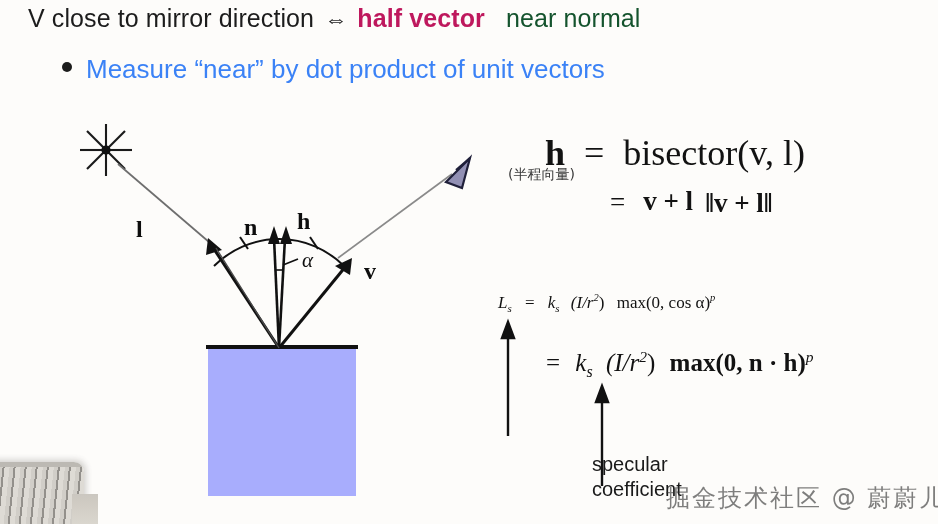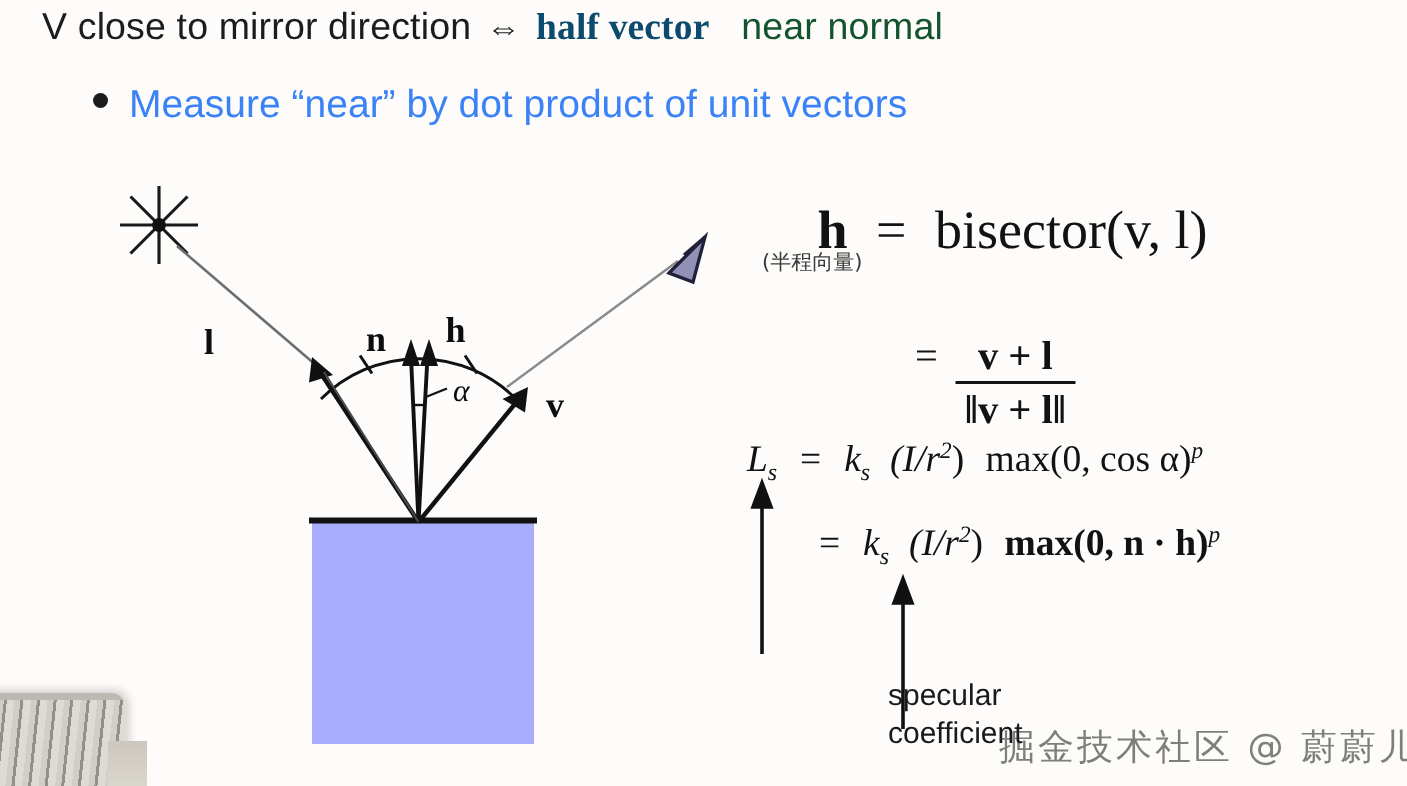--- a/index.html
+++ b/index.html
@@ -22,23 +22,22 @@
     position: absolute;
     left: 28px;
     top: 2px;
     font-size: 25px;
     line-height: 32px;
     color: #1c1c1c;
     white-space: nowrap;
     letter-spacing: 0.1px;
   }
   .title-line .accent-strong {
-    color: #0c4a6e;
+    color: #be185d;
     font-weight: bold;
-    font-family: Liberation Serif, serif;
   }
   .title-line .accent-soft {
     color: #14532d;
   }
   .title-line .iff {
     font-size: 23px;
     padding: 0 3px;
     color: #1c1c1c;
   }
 
@@ -133,37 +132,36 @@
     font-size: 27px;
     display: flex;
     align-items: center;
     gap: 12px;
   }
   .eqsign {
     font-size: 27px;
   }
   .frac {
     display: inline-flex;
-    flex-direction: column;
+    flex-direction: row;
     align-items: center;
     line-height: 1.12;
-    margin-top: 36px;
   }
   .frac .num { padding: 0 6px 2px; }
   .frac .den { padding: 2px 6px 0; }
   .frac .bar {
     width: 100%;
     height: 2px;
     background: #141414;
   }
 
   #eq-ls {
     left: 498px;
     top: 292px;
-    font-size: 25px;
+    font-size: 17px;
   }
   #eq-ls2 {
     left: 546px;
     top: 348px;
     font-size: 25px;
   }
 
   
   .annot {
     position: absolute;

